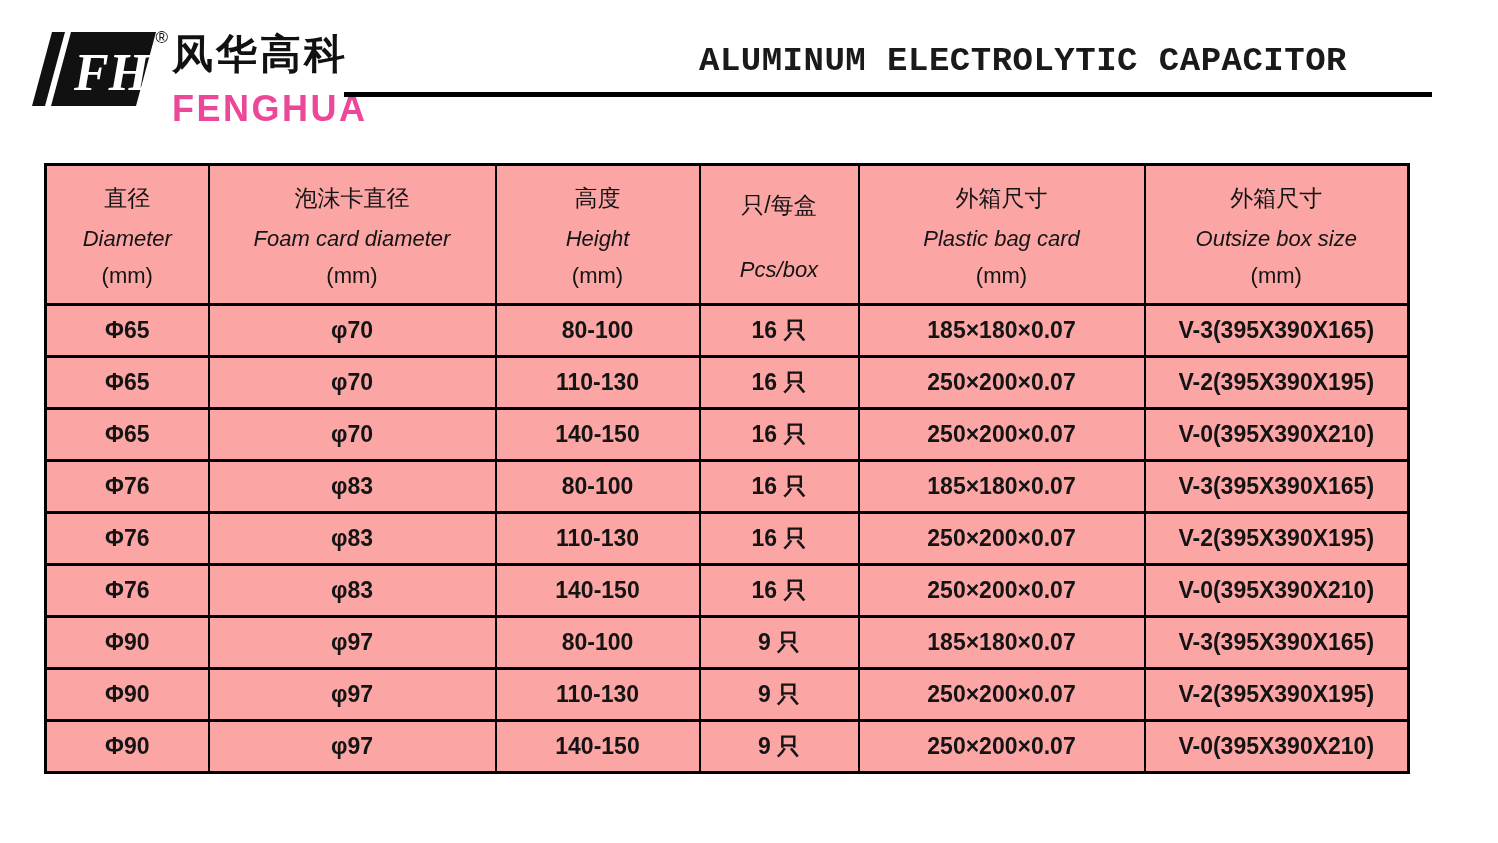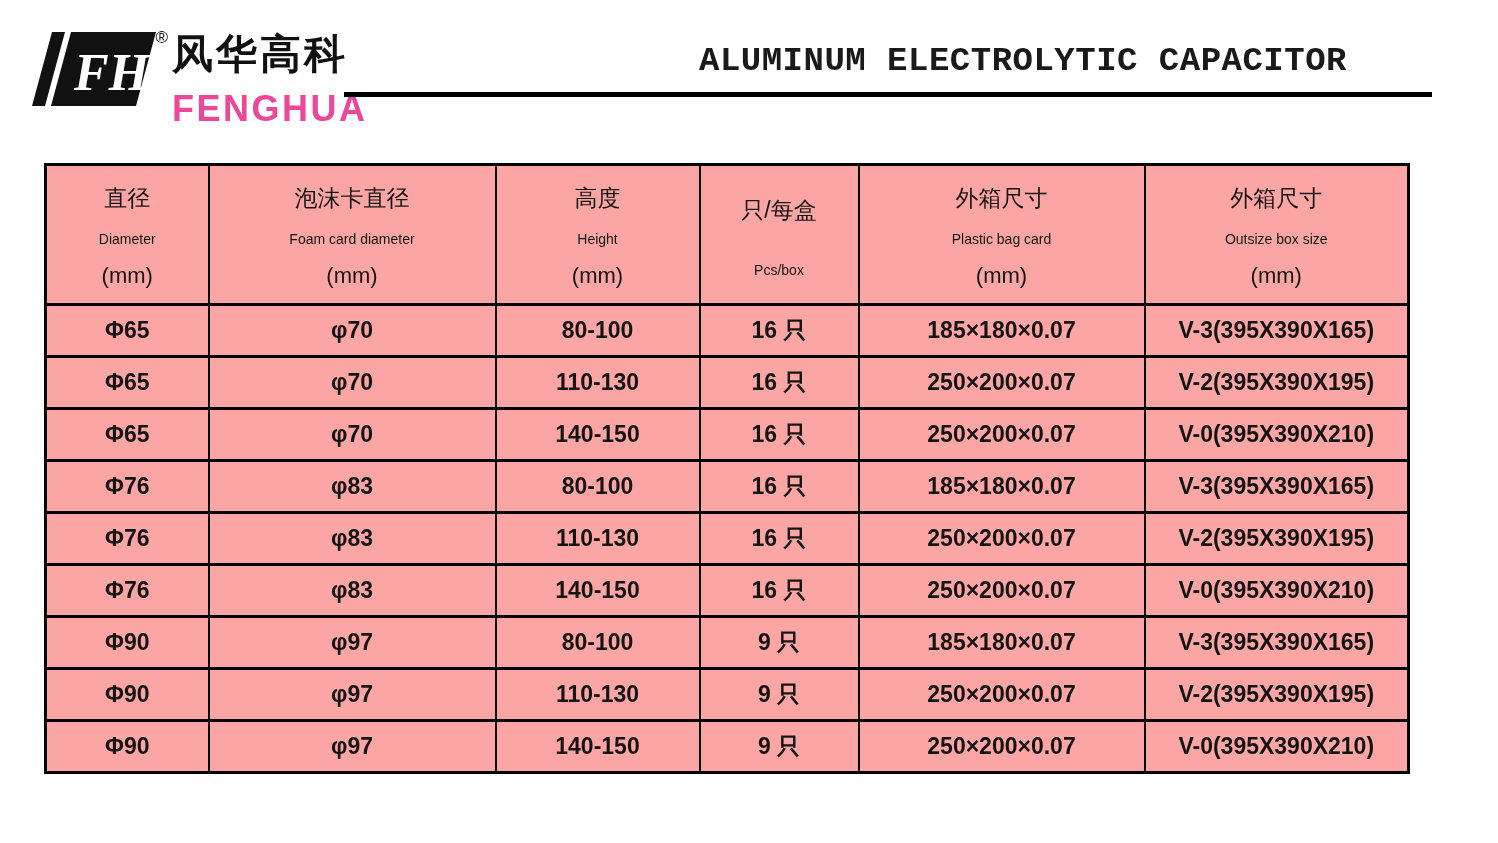--- a/index.html
+++ b/index.html
@@ -64,21 +64,21 @@
 
   .th-inner {
     height: 100%;
     display: flex; flex-direction: column;
     justify-content: space-between;
     align-items: center;
     padding: 17px 4px 14px 4px;
   }
   .th-inner.two-line { justify-content: center; gap: 36px; }
   .th-inner .hdr-cn  { font-size: 23px; }
-  .th-inner .hdr-en  { font-size: 14px; }
+  .th-inner .hdr-en  { font-size: 22px; font-style: italic; }
   .th-inner .hdr-unit{ font-size: 22px; }
 </style>
 </head>
 <body>
 
 <div class="page">
 
   <div class="logo-block">
     <div class="logo-mark">
       <svg width="132" height="78" viewBox="0 0 132 78">

